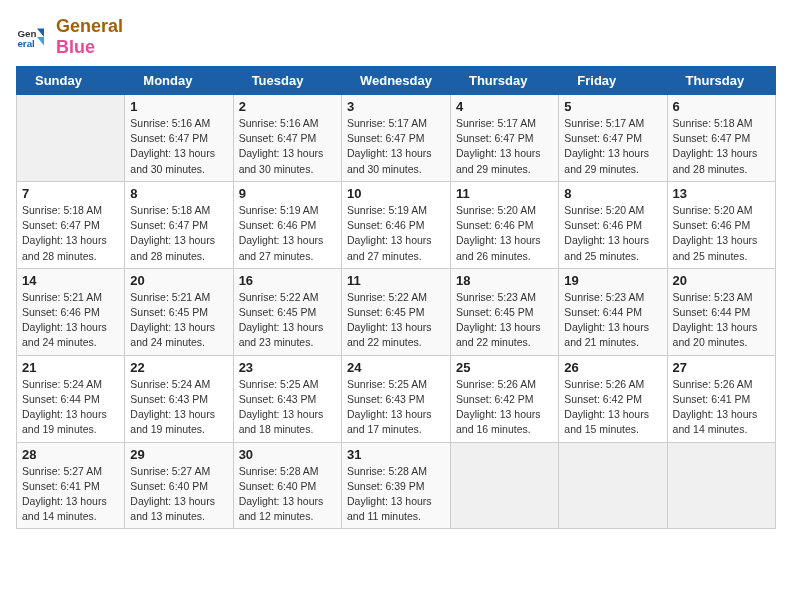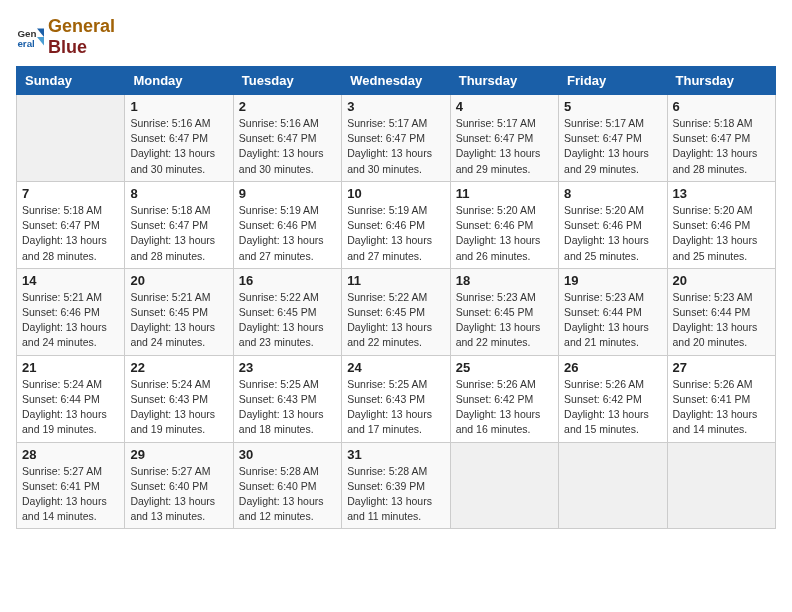--- a/index.html
+++ b/index.html
@@ -12,31 +12,31 @@
     }
     .header-area {
       display: flex;
       justify-content: space-between;
       align-items: flex-start;
       margin-bottom: 8px;
     }
     .logo {
       display: flex;
       align-items: center;
-      gap: 4px;
+      gap: 12px;
     }
     .logo-text-general {
       font-size: 18px;
       font-weight: bold;
       color: #a16207;
     }
     .logo-text-blue {
       font-size: 18px;
       font-weight: bold;
-      color: #7f1d1d;
+      color: #ec4899;
     }
     .logo-icon {
       width: 28px;
       height: 28px;
     }
     .title-area {
       text-align: right;
     }
     .main-title {
       font-size: 36px;
@@ -49,21 +49,21 @@
       font-weight: 500;
     }
     table {
       width: 100%;
       border-collapse: collapse;
       font-size: 11px;
     }
     thead tr th {
       background-color: #1a5fa8;
       color: #fff;
-      padding: 6px 8px;
+      padding: 6px 18px;
       text-align: left;
       font-size: 13px;
       font-weight: bold;
       border: 1px solid #1a5fa8;
     }
     tbody tr td {
       border: 1px solid #ccc;
       padding: 4px 5px;
       vertical-align: top;
       width: 14.28%;

